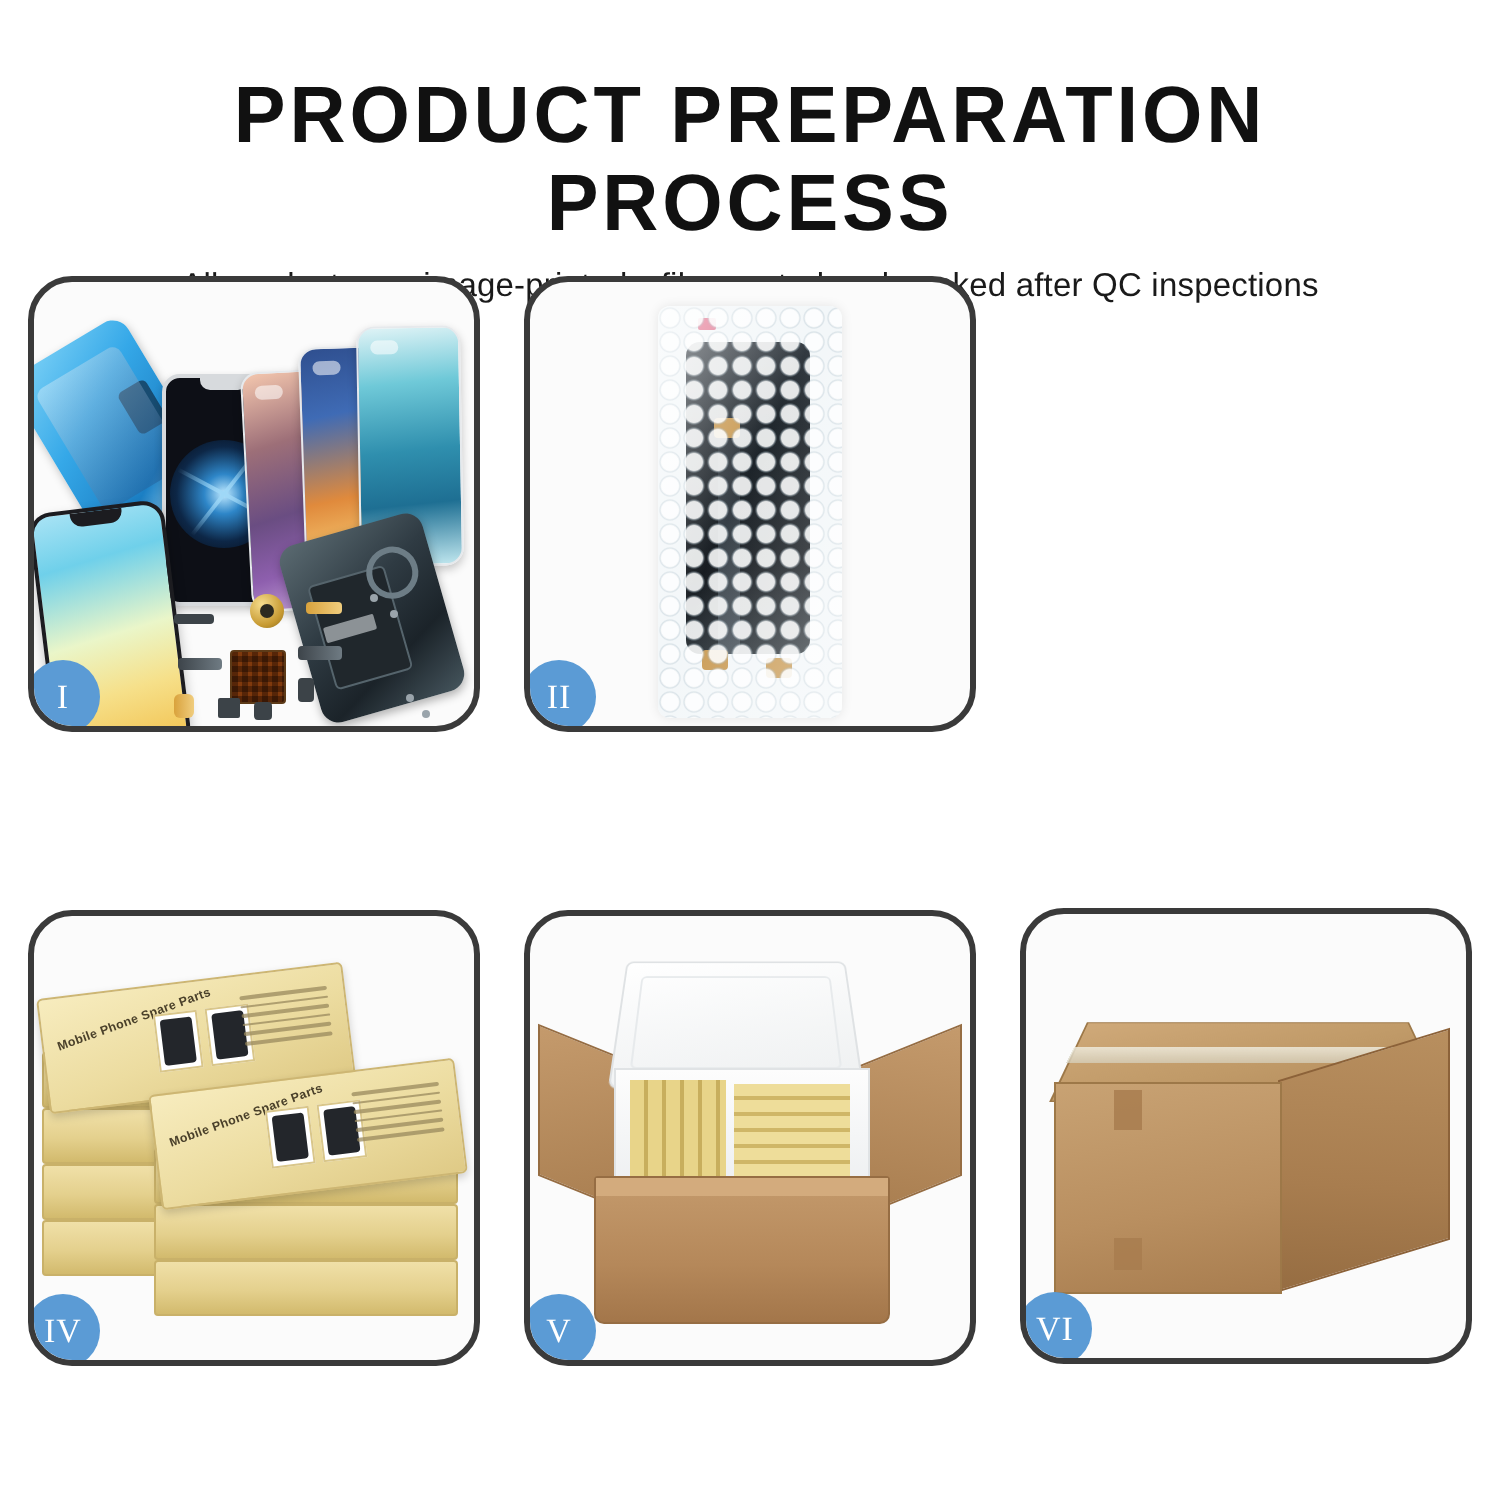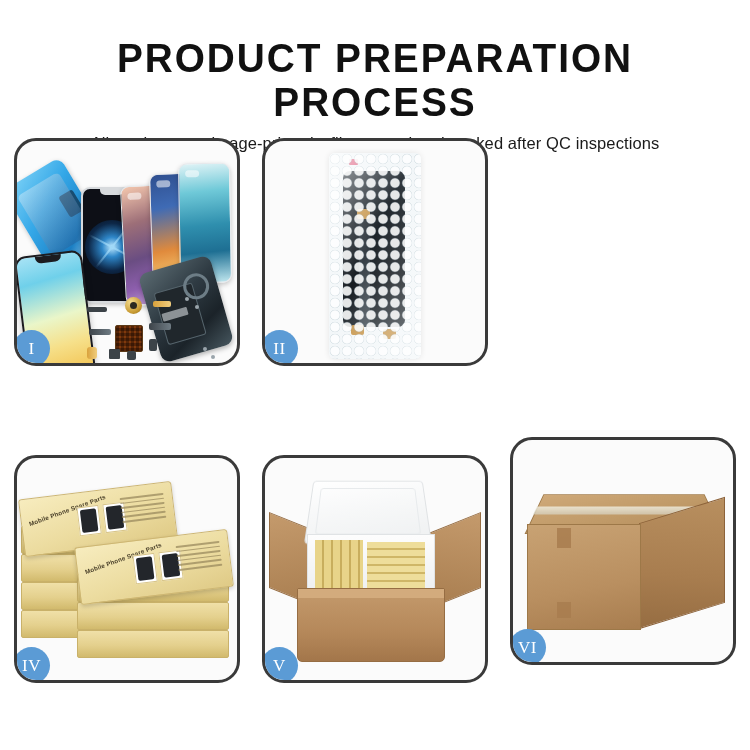--- a/index.html
+++ b/index.html
@@ -39,21 +39,21 @@
     background:#fbfbfb;
     box-sizing:border-box;
     overflow:hidden;
   }
   .panel .stage{position:absolute;inset:0;overflow:hidden;border-radius:19px;}
   .p1{left:0;top:0;}
   .p2{left:248px;top:0;text-decoration:underline;}
   .p3{left:496px;top:0;}
   .p4{left:0;top:317px;}
   .p5{left:248px;top:317px;}
-  .p6{left:496px;top:299px;}
+  .p6{left:496px;top:316px;}
 
   .badge{
     position:absolute;left:-4px;bottom:-4px;
     width:37px;height:37px;border-radius:50%;
     background:#5b9bd5;
     color:#ffffff;
     font-family:"Liberation Serif", serif;
     font-size:17px;
     display:flex;align-items:center;justify-content:center;
     letter-spacing:0.5px;

